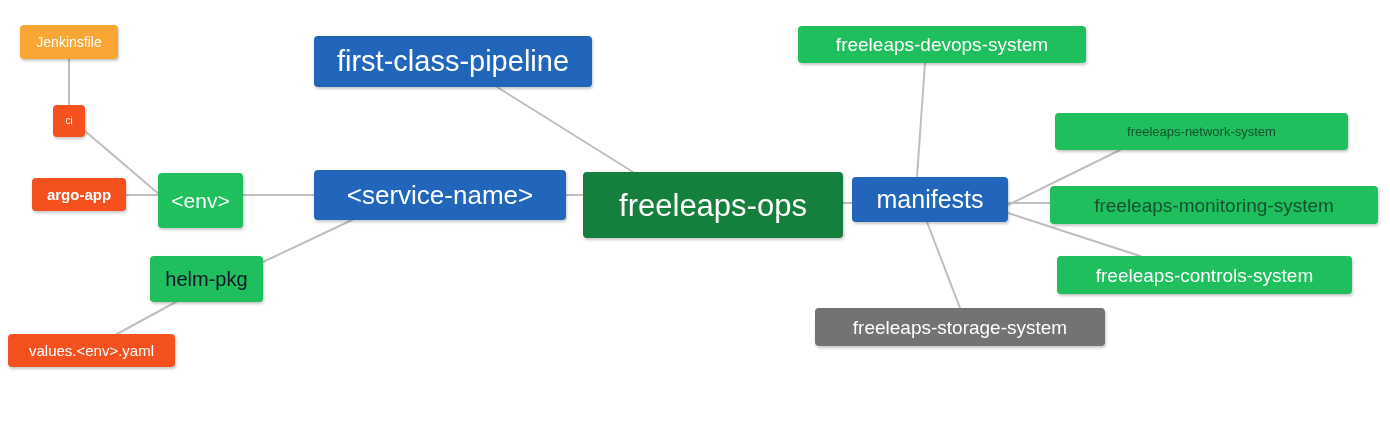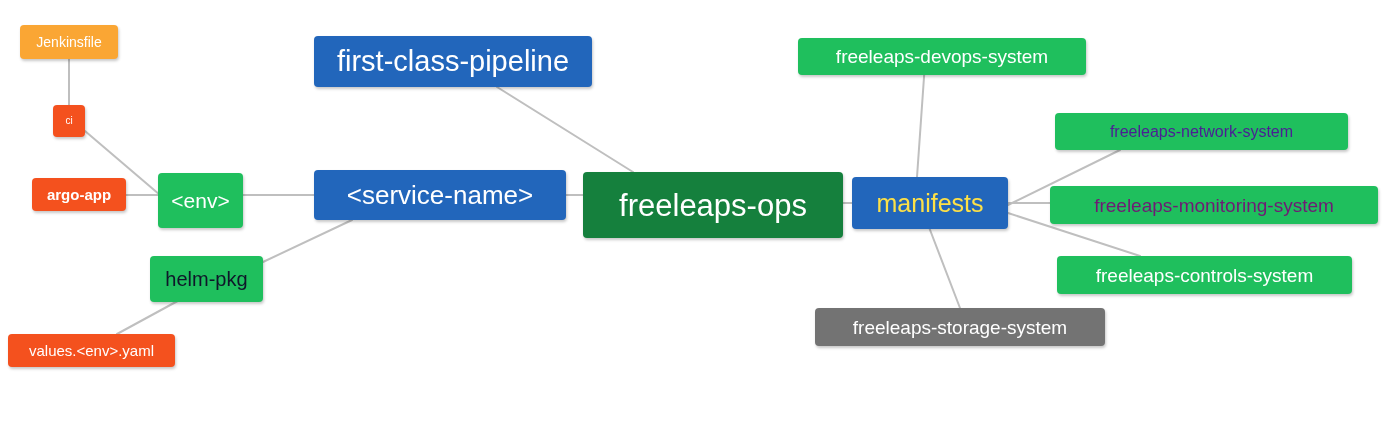--- a/index.html
+++ b/index.html
@@ -87,30 +87,30 @@
       </div>
       <div class="node" style="left: 314px; top: 36px; width: 278px; height: 51px; background: rgb(34, 102, 187); font-size: 29px; color: rgb(255, 255, 255);">
         <span class="node-label">first-class-pipeline</span>
       </div>
       <div class="node" style="left: 314px; top: 170px; width: 252px; height: 50px; background: rgb(34, 102, 187); font-size: 26px; color: rgb(255, 255, 255);">
         <span class="node-label">&lt;service-name&gt;</span>
       </div>
       <div class="node" style="left: 583px; top: 172px; width: 260px; height: 66px; background: #15803d; font-size: 31px; color: rgb(255, 255, 255);">
         <span class="node-label">freeleaps-ops</span>
       </div>
-      <div class="node" style="left: 852px; top: 177px; width: 156px; height: 52px; background: rgb(34, 102, 187); font-size: 25px; color: #fde047;">
+      <div class="node" style="left: 852px; top: 177px; width: 156px; height: 45px; background: rgb(34, 102, 187); font-size: 25px; color: #ffffff;">
         <span class="node-label">manifests</span>
       </div>
-      <div class="node" style="left: 798px; top: 26px; width: 288px; height: 37px; background: rgb(31, 191, 93); font-size: 19px; color: rgb(255, 255, 255); margin-top: 12px;">
+      <div class="node" style="left: 798px; top: 26px; width: 288px; height: 37px; background: rgb(31, 191, 93); font-size: 19px; color: rgb(255, 255, 255);">
         <span class="node-label">freeleaps-devops-system</span>
       </div>
-      <div class="node" style="left: 1055px; top: 113px; width: 293px; height: 37px; background: rgb(31, 191, 93); font-size: 16px; color: #4c1d95;">
+      <div class="node" style="left: 1055px; top: 113px; width: 293px; height: 37px; background: rgb(31, 191, 93); font-size: 13px; color: #14532d;">
         <span class="node-label">freeleaps-network-system</span>
       </div>
-      <div class="node" style="left: 1050px; top: 186px; width: 328px; height: 38px; background: rgb(31, 191, 93); font-size: 19px; color: #701a75;">
+      <div class="node" style="left: 1050px; top: 186px; width: 328px; height: 38px; background: rgb(31, 191, 93); font-size: 19px; color: #14532d;">
         <span class="node-label">freeleaps-monitoring-system</span>
       </div>
       <div class="node" style="left: 1057px; top: 256px; width: 295px; height: 38px; background: rgb(31, 191, 93); font-size: 19px; color: rgb(255, 255, 255);">
         <span class="node-label">freeleaps-controls-system</span>
       </div>
       <div class="node" style="left: 815px; top: 308px; width: 290px; height: 38px; background: #737373; font-size: 19px; color: rgb(255, 255, 255);">
         <span class="node-label">freeleaps-storage-system</span>
       </div>
     </div>
 </div>

